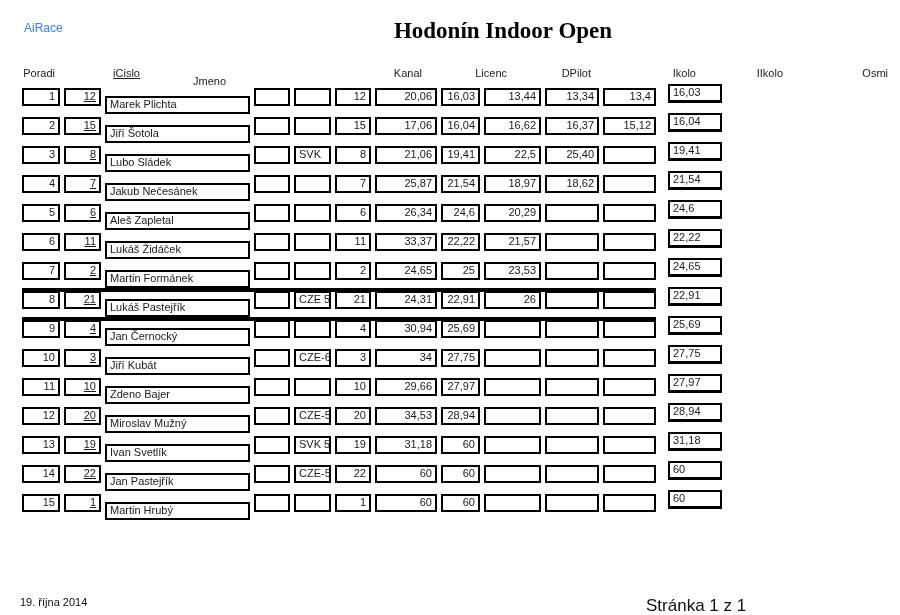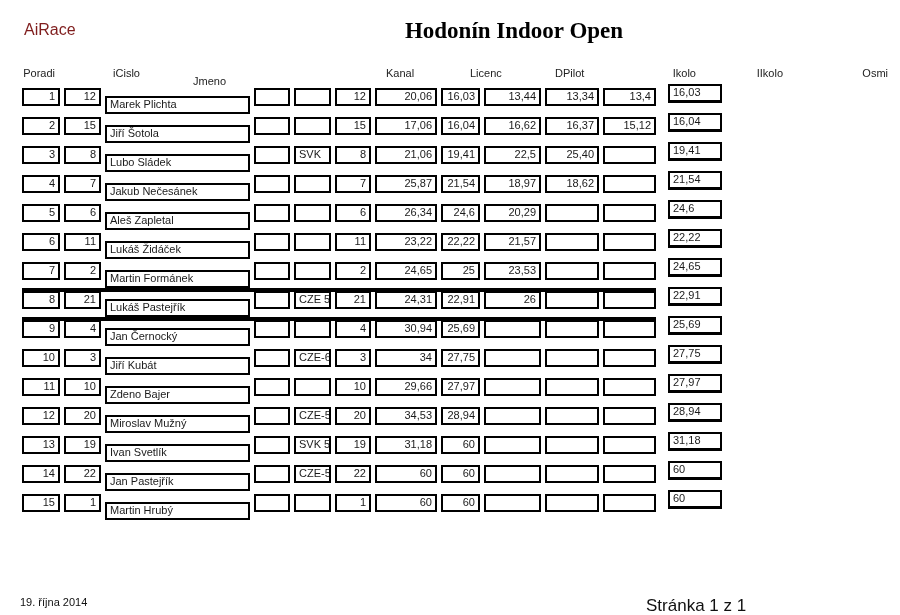--- a/index.html
+++ b/index.html
@@ -1,50 +1,50 @@
 <!DOCTYPE html>
 <html><head>
 <meta charset="utf-8">
 <style>
   html,body{margin:0;padding:0;}
   body{
     width:900px;height:615px;position:relative;background:#ffffff;
     font-family:"Liberation Sans", sans-serif;color:#1a1a1a;overflow:hidden;
   }
   .app-name{
-    position:absolute;left:24px;top:21px;font-size:16px;color:#7f1d1d;
+    position:absolute;left:24px;top:21px;font-size:12px;color:#3b82f6;
   }
   .report-title{
     position:absolute;left:503px;top:18px;transform:translateX(-50%);
     font-family:"Liberation Serif", serif;font-weight:700;font-size:23px;
-    color:#000;white-space:nowrap;margin-left:11px;
+    color:#000;white-space:nowrap;
   }
   .header-row{
     position:absolute;left:22px;top:66px;display:flex;font-size:11px;color:#222;gap:44px;
   }
   .hcell{height:15px;line-height:15px;box-sizing:border-box;margin-right:4px;overflow:hidden;white-space:nowrap;}
   .rows{position:absolute;left:22px;top:88px;}
   .row{display:flex;margin-bottom:3px;}
   .cell{
     box-sizing:border-box;height:18px;border:2.5px solid #000;background:#fff;
     font-size:11px;line-height:12.5px;padding:0 3px;margin-right:4px;
     overflow:hidden;white-space:nowrap;
   }
   
-  .c-poradi{width:38px;} .c-icislo{width:37px;} .c-jmeno{width:145px;margin-top:8px;}
+  .c-poradi{width:38px;} .c-icislo{width:37px;text-decoration:underline;} .c-jmeno{width:145px;margin-top:8px;}
   .c-kanal{width:36px;} .c-licenc{width:37px;} .c-dpilot{width:36px;}
   .c-ikolo{width:62px;} .c-iikolo{width:39px;} .c-osmi{width:57px;}
   .c-ctvrt{width:54px;} .c-final{width:53px;margin-right:12px;}
   .c-cas{width:54px;}
   .cell.c-cas{
     height:19px;transform:translateY(-4px);border-width:2.5px;
     border-bottom-width:3px;margin-right:0;
   }
   .hcell.c-cas{transform:translateY(-3px);font-style:italic;}
-  .a-l{text-align:left;} .a-r{text-align:right;} .a-c{text-align:left;}
+  .a-l{text-align:left;} .a-r{text-align:right;} .a-c{text-align:right;}
   .hpad{padding-right:5px;}
   .black-bar{
     height:4px;background:#000;width:634px;
     margin-top:-3.5px;margin-bottom:-0.5px;
   }
   .footer-date{position:absolute;left:20px;top:596px;font-size:11px;color:#111;}
   .footer-page{position:absolute;left:646px;top:596px;font-size:17px;color:#111;}
 </style>
 </head>
 <body>
@@ -137,21 +137,21 @@
       <div class="cell c-final a-r"></div>
       <div class="cell c-cas a-l">24,6</div>
     </div>
     <div class="row">
       <div class="cell c-poradi a-r">6</div>
       <div class="cell c-icislo a-r">11</div>
       <div class="cell c-jmeno a-l">Lukáš Židáček</div>
       <div class="cell c-kanal a-l"></div>
       <div class="cell c-licenc a-l"></div>
       <div class="cell c-dpilot a-r">11</div>
-      <div class="cell c-ikolo a-r">23,22</div>
+      <div class="cell c-ikolo a-r">33,37</div>
       <div class="cell c-iikolo a-r">22,22</div>
       <div class="cell c-osmi a-r">21,57</div>
       <div class="cell c-ctvrt a-r"></div>
       <div class="cell c-final a-r"></div>
       <div class="cell c-cas a-l">22,22</div>
     </div>
     <div class="row">
       <div class="cell c-poradi a-r">7</div>
       <div class="cell c-icislo a-r">2</div>
       <div class="cell c-jmeno a-l">Martin Formánek</div>

